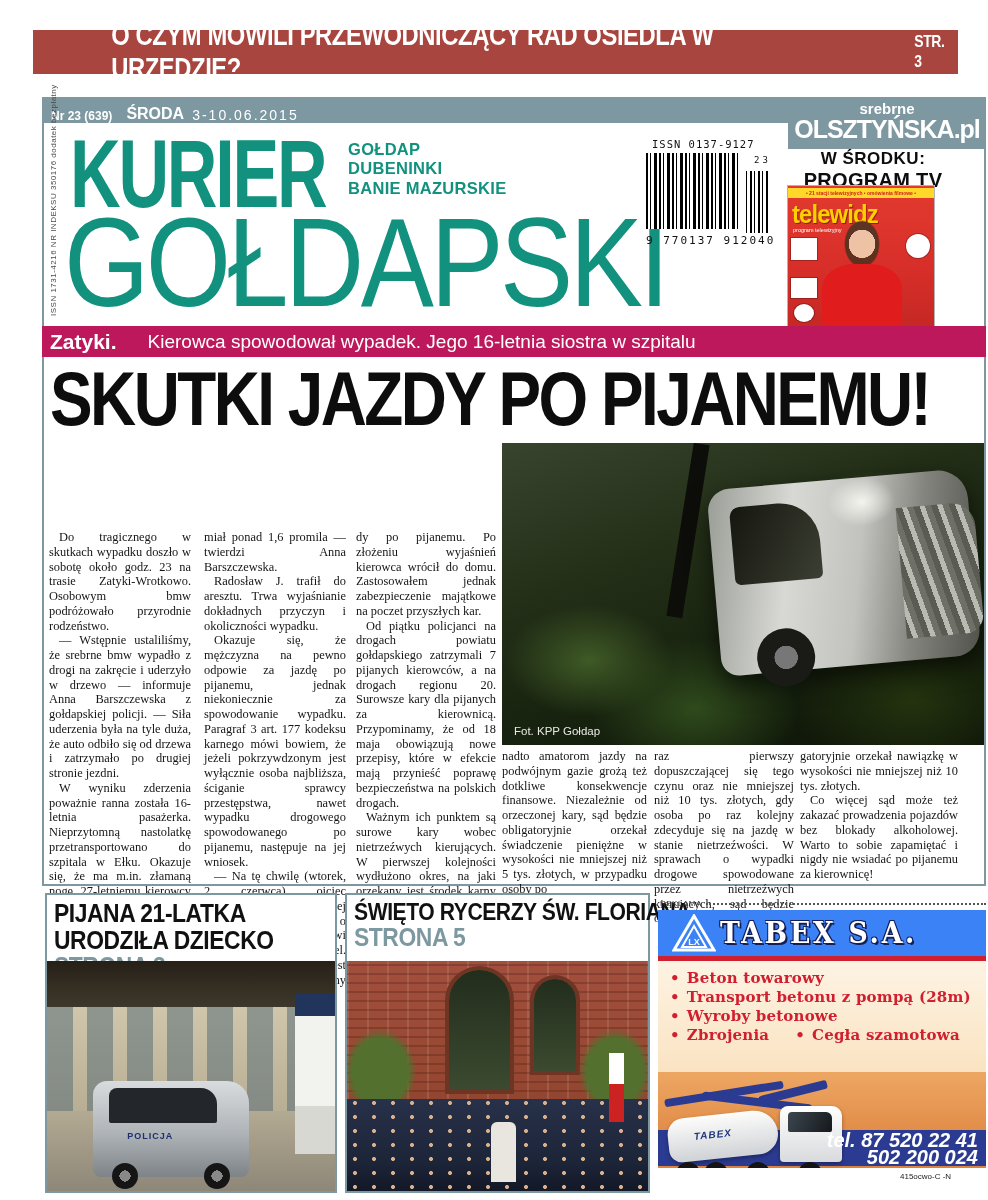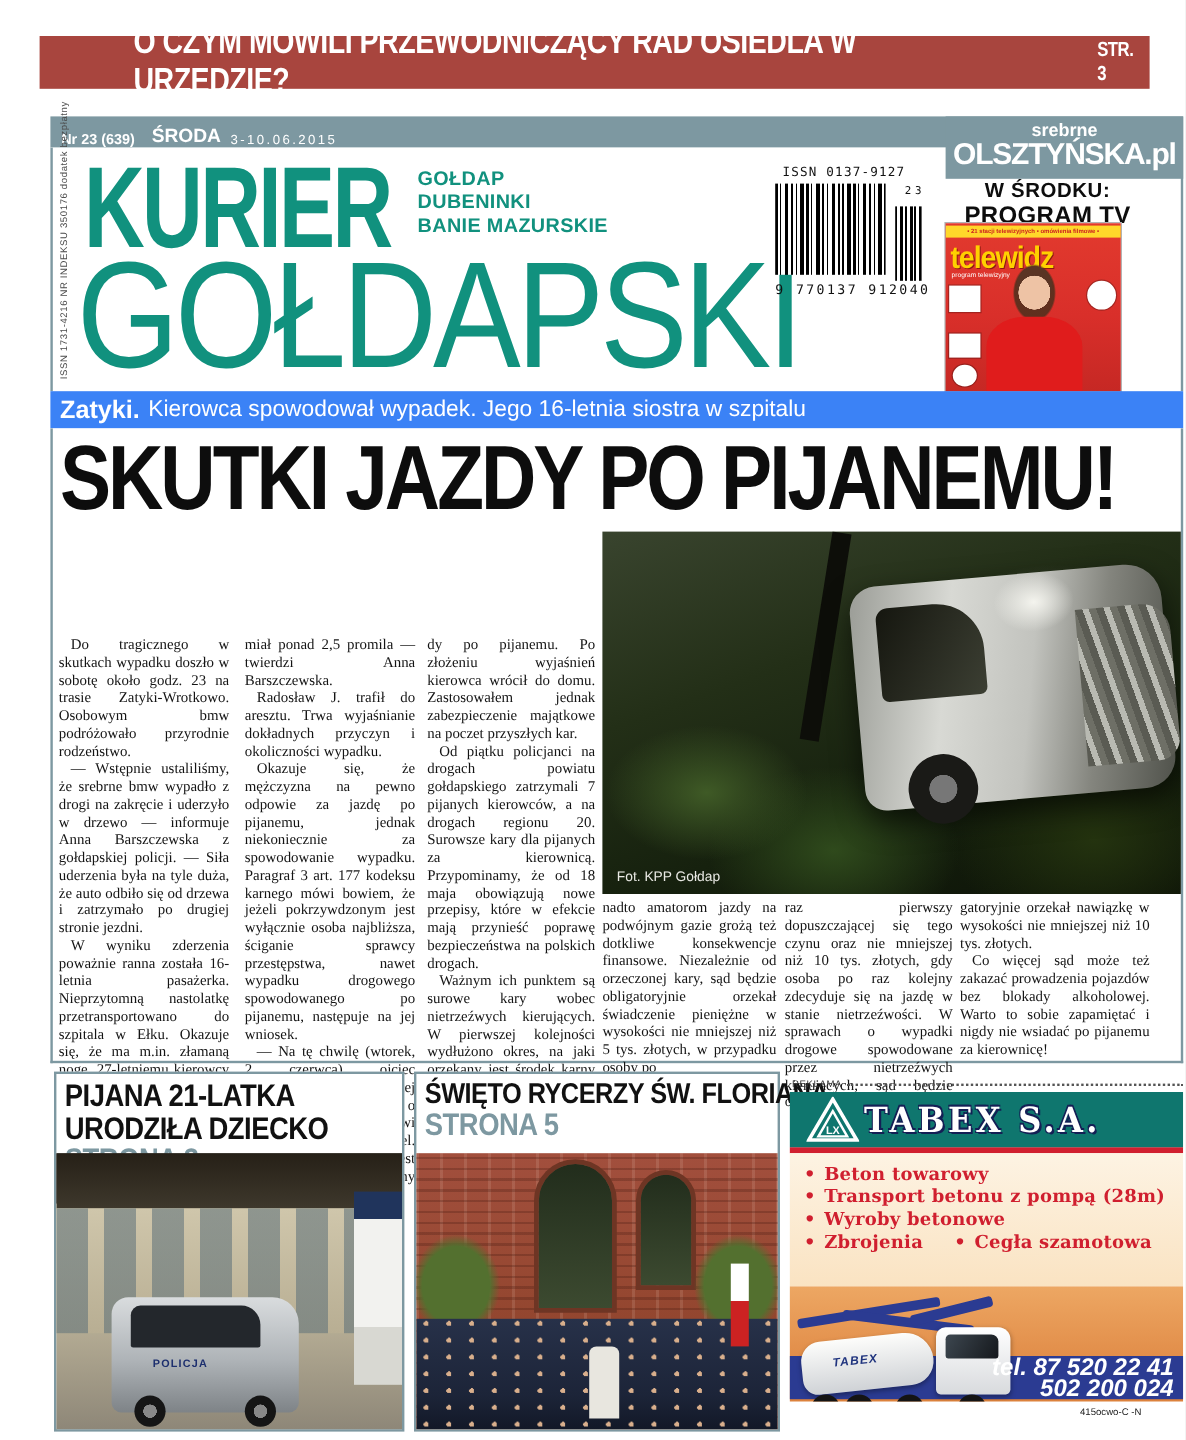--- a/index.html
+++ b/index.html
@@ -34,21 +34,21 @@
   .tvcover{left:788px;top:186px;width:146px;height:140px;background:linear-gradient(180deg,#e23a2e 0%,#d92f2a 55%,#c62824 100%);box-shadow:0 0 0 1px #b3b3b3;overflow:hidden;}
   .tv-top{position:absolute;left:0;top:2px;width:100%;height:10px;background:#ffd82a;color:#c22;font-size:5px;font-weight:bold;text-align:center;line-height:10px;white-space:nowrap;overflow:hidden;}
   .tv-title{position:absolute;left:4px;top:13px;color:#ffd000;font-weight:bold;font-size:26px;letter-spacing:-1px;transform:scaleX(.92);transform-origin:left;text-shadow:1px 1px 0 #8c1a12;}
   .tv-sub{position:absolute;left:5px;top:41px;color:#fff;font-size:5.5px;}
   .tv-face{position:absolute;left:52px;top:36px;width:44px;height:52px;background:radial-gradient(50% 45% at 50% 42%,#eec3a5 60%,transparent 61%),radial-gradient(60% 55% at 50% 30%,#5a3424 55%,transparent 56%);}
   .tv-hair{position:absolute;left:44px;top:30px;width:60px;height:80px;background:radial-gradient(50% 50% at 50% 35%,rgba(90,48,30,.95) 55%,transparent 60%);}
   .tv-dress{position:absolute;left:34px;top:78px;width:80px;height:62px;background:#e01c1c;border-radius:40% 40% 0 0;}
   .tv-box{position:absolute;background:#fff;box-shadow:0 0 0 1px rgba(0,0,0,.25);}
 
   
-  .kicker{left:42px;top:326px;width:944px;height:31px;background:#3b82f6;color:#fff;display:flex;align-items:center;}
+  .kicker{left:42px;top:326px;width:944px;height:31px;background:#be185d;color:#fff;display:flex;align-items:center;gap:24px;}
   .kicker .place{font-weight:bold;font-size:21px;margin:0 7px 0 8px;}
   .kicker .ktxt{font-size:19px;}
 
   
   .mainframe{left:42px;top:357px;width:944px;height:529px;background:#fff;border-left:2px solid #7d98a1;border-right:2px solid #7d98a1;border-bottom:2px solid #7d98a1;box-sizing:border-box;}
   .headline{position:absolute;left:6px;top:4px;color:#0d0d0d;font-weight:bold;font-size:76px;line-height:1;}
   .headline .stretch{transform:scaleX(.84);letter-spacing:-3px;}
   .lead{position:absolute;left:7px;top:88px;width:458px;font-weight:bold;font-size:18.6px;line-height:21.4px;color:#1c1c1c;letter-spacing:-.2px;}
   .art{position:absolute;font-family:"Liberation Serif",serif;font-size:12.4px;line-height:14.75px;color:#141414;text-align:justify;}
   .art p{margin:0;text-indent:10px;}
@@ -85,21 +85,21 @@
   .t2arch{position:absolute;background:linear-gradient(180deg,#222d1c,#3c4a30);border-radius:120px 120px 0 0;box-shadow:0 0 0 4px #6e3524;}
   .t2bush{position:absolute;bottom:26%;width:34%;height:52%;background:radial-gradient(closest-side,#53702f 0 55%,rgba(83,112,47,0) 72%);}
   .t2crowd{position:absolute;left:0;bottom:0;width:100%;height:40%;background:radial-gradient(3px 3px at 8px 4px,#d9af8c 70%,rgba(0,0,0,0) 71%),linear-gradient(180deg,#273149 0%,#1c2438 70%,#121827 100%);background-size:19px 14px,100% 100%;}
   .t2woman{position:absolute;left:48%;bottom:4%;width:8%;height:26%;background:#e8e6df;border-radius:6px 6px 0 0;}
   .t2flag{position:absolute;right:8%;bottom:30%;width:5%;height:30%;background:linear-gradient(180deg,#fff 0 45%,#c22 45%);}
 
   
   .adlabel{left:660px;top:899px;width:326px;display:flex;align-items:center;font-size:8px;color:#333;letter-spacing:.5px;}
   .adlabel .dots{flex:1;margin-left:4px;border-top:2px dotted #555;height:0;}
   .adbox{left:658px;top:910px;width:328px;height:258px;box-sizing:border-box;overflow:hidden;}
-  .adblue{height:46px;background:#0f766e;position:relative;}
+  .adblue{height:46px;background:#3b82f6;position:relative;}
   .adred{height:5px;background:#d01f2f;}
   .adcompany{position:absolute;left:62px;top:6px;color:#fff;font-family:"DejaVu Serif",serif;font-weight:bold;font-size:29px;letter-spacing:3px;text-shadow:2px 2px 0 #141f55,-1px -1px 0 #141f55,1px -1px 0 #141f55,-1px 1px 0 #141f55;white-space:nowrap;transform:scaleX(.92);transform-origin:left;}
   .adlogo{position:absolute;left:14px;top:4px;}
   .adcream{height:111px;background:linear-gradient(180deg,#fdf3e3 0%,#fae3c2 100%);padding:8px 0 0 12px;box-sizing:border-box;}
   .adcream .b{color:#d01f2f;font-family:"DejaVu Serif",serif;font-weight:bold;font-size:15px;line-height:19px;letter-spacing:.2px;}
   .adcream .dot{margin-right:7px;}
   .adorange{position:relative;height:120px;background:linear-gradient(180deg,#eda763 0%,#e08a46 55%,#d97c35 100%);}
   .adband{position:absolute;left:0;top:58px;width:100%;height:36px;background:#2b3b92;}
   .adphones{position:absolute;right:8px;top:60px;color:#fff;font-weight:bold;font-size:20px;text-align:right;line-height:17px;font-style:italic;}
   .truck{position:absolute;left:4px;top:4px;width:210px;height:110px;}
@@ -116,21 +116,21 @@
 <div class="page">
 
   <div class="abs banner">
     <span class="txt">O CZYM MÓWILI PRZEWODNICZĄCY RAD OSIEDLA W URZĘDZIE?</span>
     <span class="txt pref">STR. 3</span>
   </div>
 
   <div class="abs datebar">
     <span style="font-size:12px;font-weight:bold;margin-left:9px;">Nr 23 (639)</span>
     <span style="font-size:16px;font-weight:bold;margin-left:14px;">ŚRODA</span>
-    <span style="font-size:11px;letter-spacing:2px;margin-left:8px;">3-10.06.2015</span>
+    <span style="font-size:14px;letter-spacing:2px;margin-left:8px;">3-10.06.2015</span>
   </div>
 
   <div class="abs hdrwhite"></div>
 
   <div class="abs gaztab">
     <div style="font-size:15px;font-weight:bold;line-height:16px;margin-top:4px;">srebrne</div>
     <div style="font-size:25px;font-weight:bold;line-height:24px;letter-spacing:-1px;">OLSZTYŃSKA.pl</div>
   </div>
 
   <div class="abs edge-note">ISSN 1731-4216    NR INDEKSU 350176    dodatek bezpłatny</div>
@@ -187,21 +187,21 @@
       <div class="credit">Fot. KPP Gołdap</div>
     </div>
 
     <div class="art" style="left:5px;top:173px;width:142px;height:352px;">
       <p>Do tragicznego w skutkach wypadku doszło w sobotę około godz. 23 na trasie Zatyki-Wrotkowo. Osobowym bmw podróżowało przyrodnie rodzeństwo.</p>
       <p>— Wstępnie ustaliliśmy, że srebrne bmw wypadło z drogi na zakręcie i uderzyło w drzewo — informuje Anna Barszczewska z gołdapskiej policji. — Siła uderzenia była na tyle duża, że auto odbiło się od drzewa i zatrzymało po drugiej stronie jezdni.</p>
       <p>W wyniku zderzenia poważnie ranna została 16-letnia pasażerka. Nieprzytomną nastolatkę przetransportowano do szpitala w Ełku. Okazuje się, że ma m.in. złamaną nogę. 27-letniemu kierowcy nic groźnego się nie stało.</p>
       <p>— Zbadaliśmy mężczyznę na obecność alkoholu w organizmie. Okazało się, że</p>
     </div>
     <div class="art" style="left:160px;top:173px;width:142px;height:352px;">
-      <p class="cont">miał ponad 2,5 promila — twierdzi Anna Barszczewska.</p>
+      <p class="cont">miał ponad 1,6 promila — twierdzi Anna Barszczewska.</p>
       <p>Radosław J. trafił do aresztu. Trwa wyjaśnianie dokładnych przyczyn i okoliczności wypadku.</p>
       <p>Okazuje się, że mężczyzna na pewno odpowie za jazdę po pijanemu, jednak niekoniecznie za spowodowanie wypadku. Paragraf 3 art. 177 kodeksu karnego mówi bowiem, że jeżeli pokrzywdzonym jest wyłącznie osoba najbliższa, ściganie sprawcy przestępstwa, nawet wypadku drogowego spowodowanego po pijanemu, następuje na jej wniosek.</p>
       <p>— Na tę chwilę (wtorek, 2 czerwca) ojciec małoletniej pokrzywdzonej nie złożył wniosku o ściganie sprawcy — mówi prokurator Wojciech Piktel. — A taki dokument jest potrzebny. Na razie badamy sprawę pod kątem jaz-</p>
     </div>
     <div class="art" style="left:312px;top:173px;width:140px;height:352px;">
       <p class="cont">dy po pijanemu. Po złożeniu wyjaśnień kierowca wrócił do domu. Zastosowałem jednak zabezpieczenie majątkowe na poczet przyszłych kar.</p>
       <p>Od piątku policjanci na drogach powiatu gołdapskiego zatrzymali 7 pijanych kierowców, a na drogach regionu 20. Surowsze kary dla pijanych za kierownicą. Przypominamy, że od 18 maja obowiązują nowe przepisy, które w efekcie mają przynieść poprawę bezpieczeństwa na polskich drogach.</p>
       <p>Ważnym ich punktem są surowe kary wobec nietrzeźwych kierujących. W pierwszej kolejności wydłużono okres, na jaki orzekany jest środek karny w postaci zakazu prowadzenia pojazdów, z 10 do 15 lat, przy czym minimalny okres, na jaki środek ten będzie orzekany określono na poziomie 3 lat. Po-</p>
     </div>
     <div class="art" style="left:458px;top:392px;width:145px;height:132px;">

